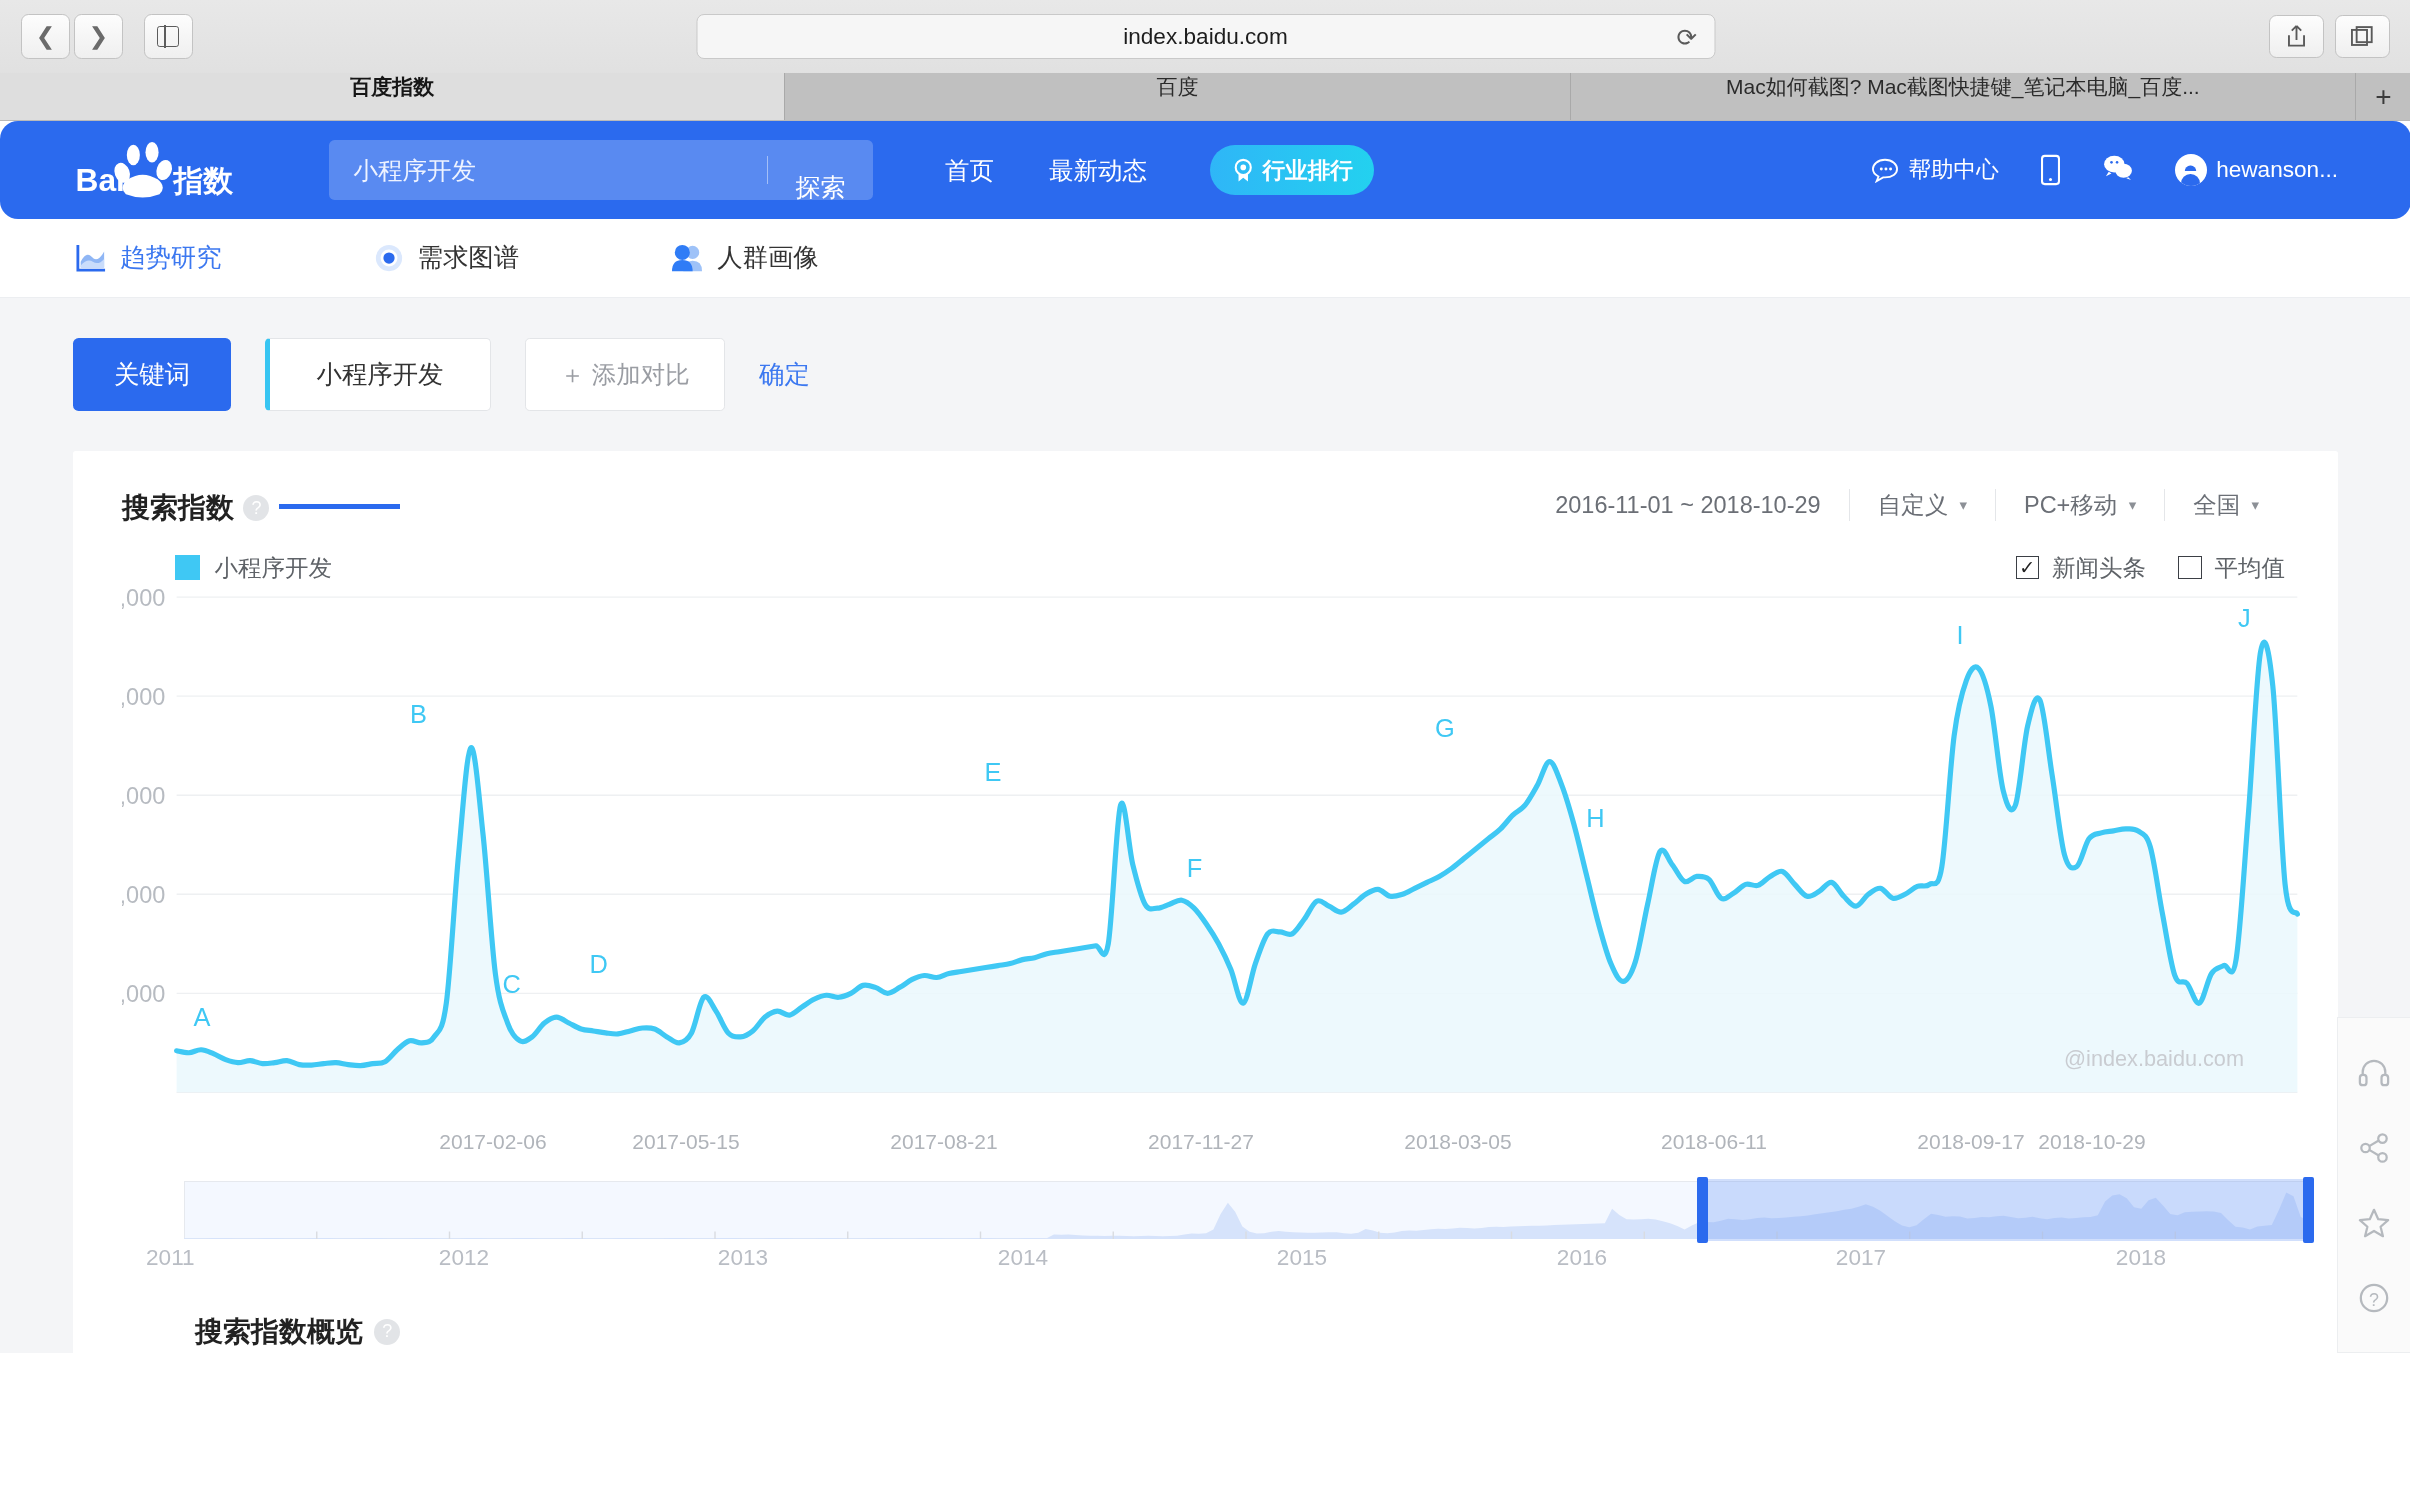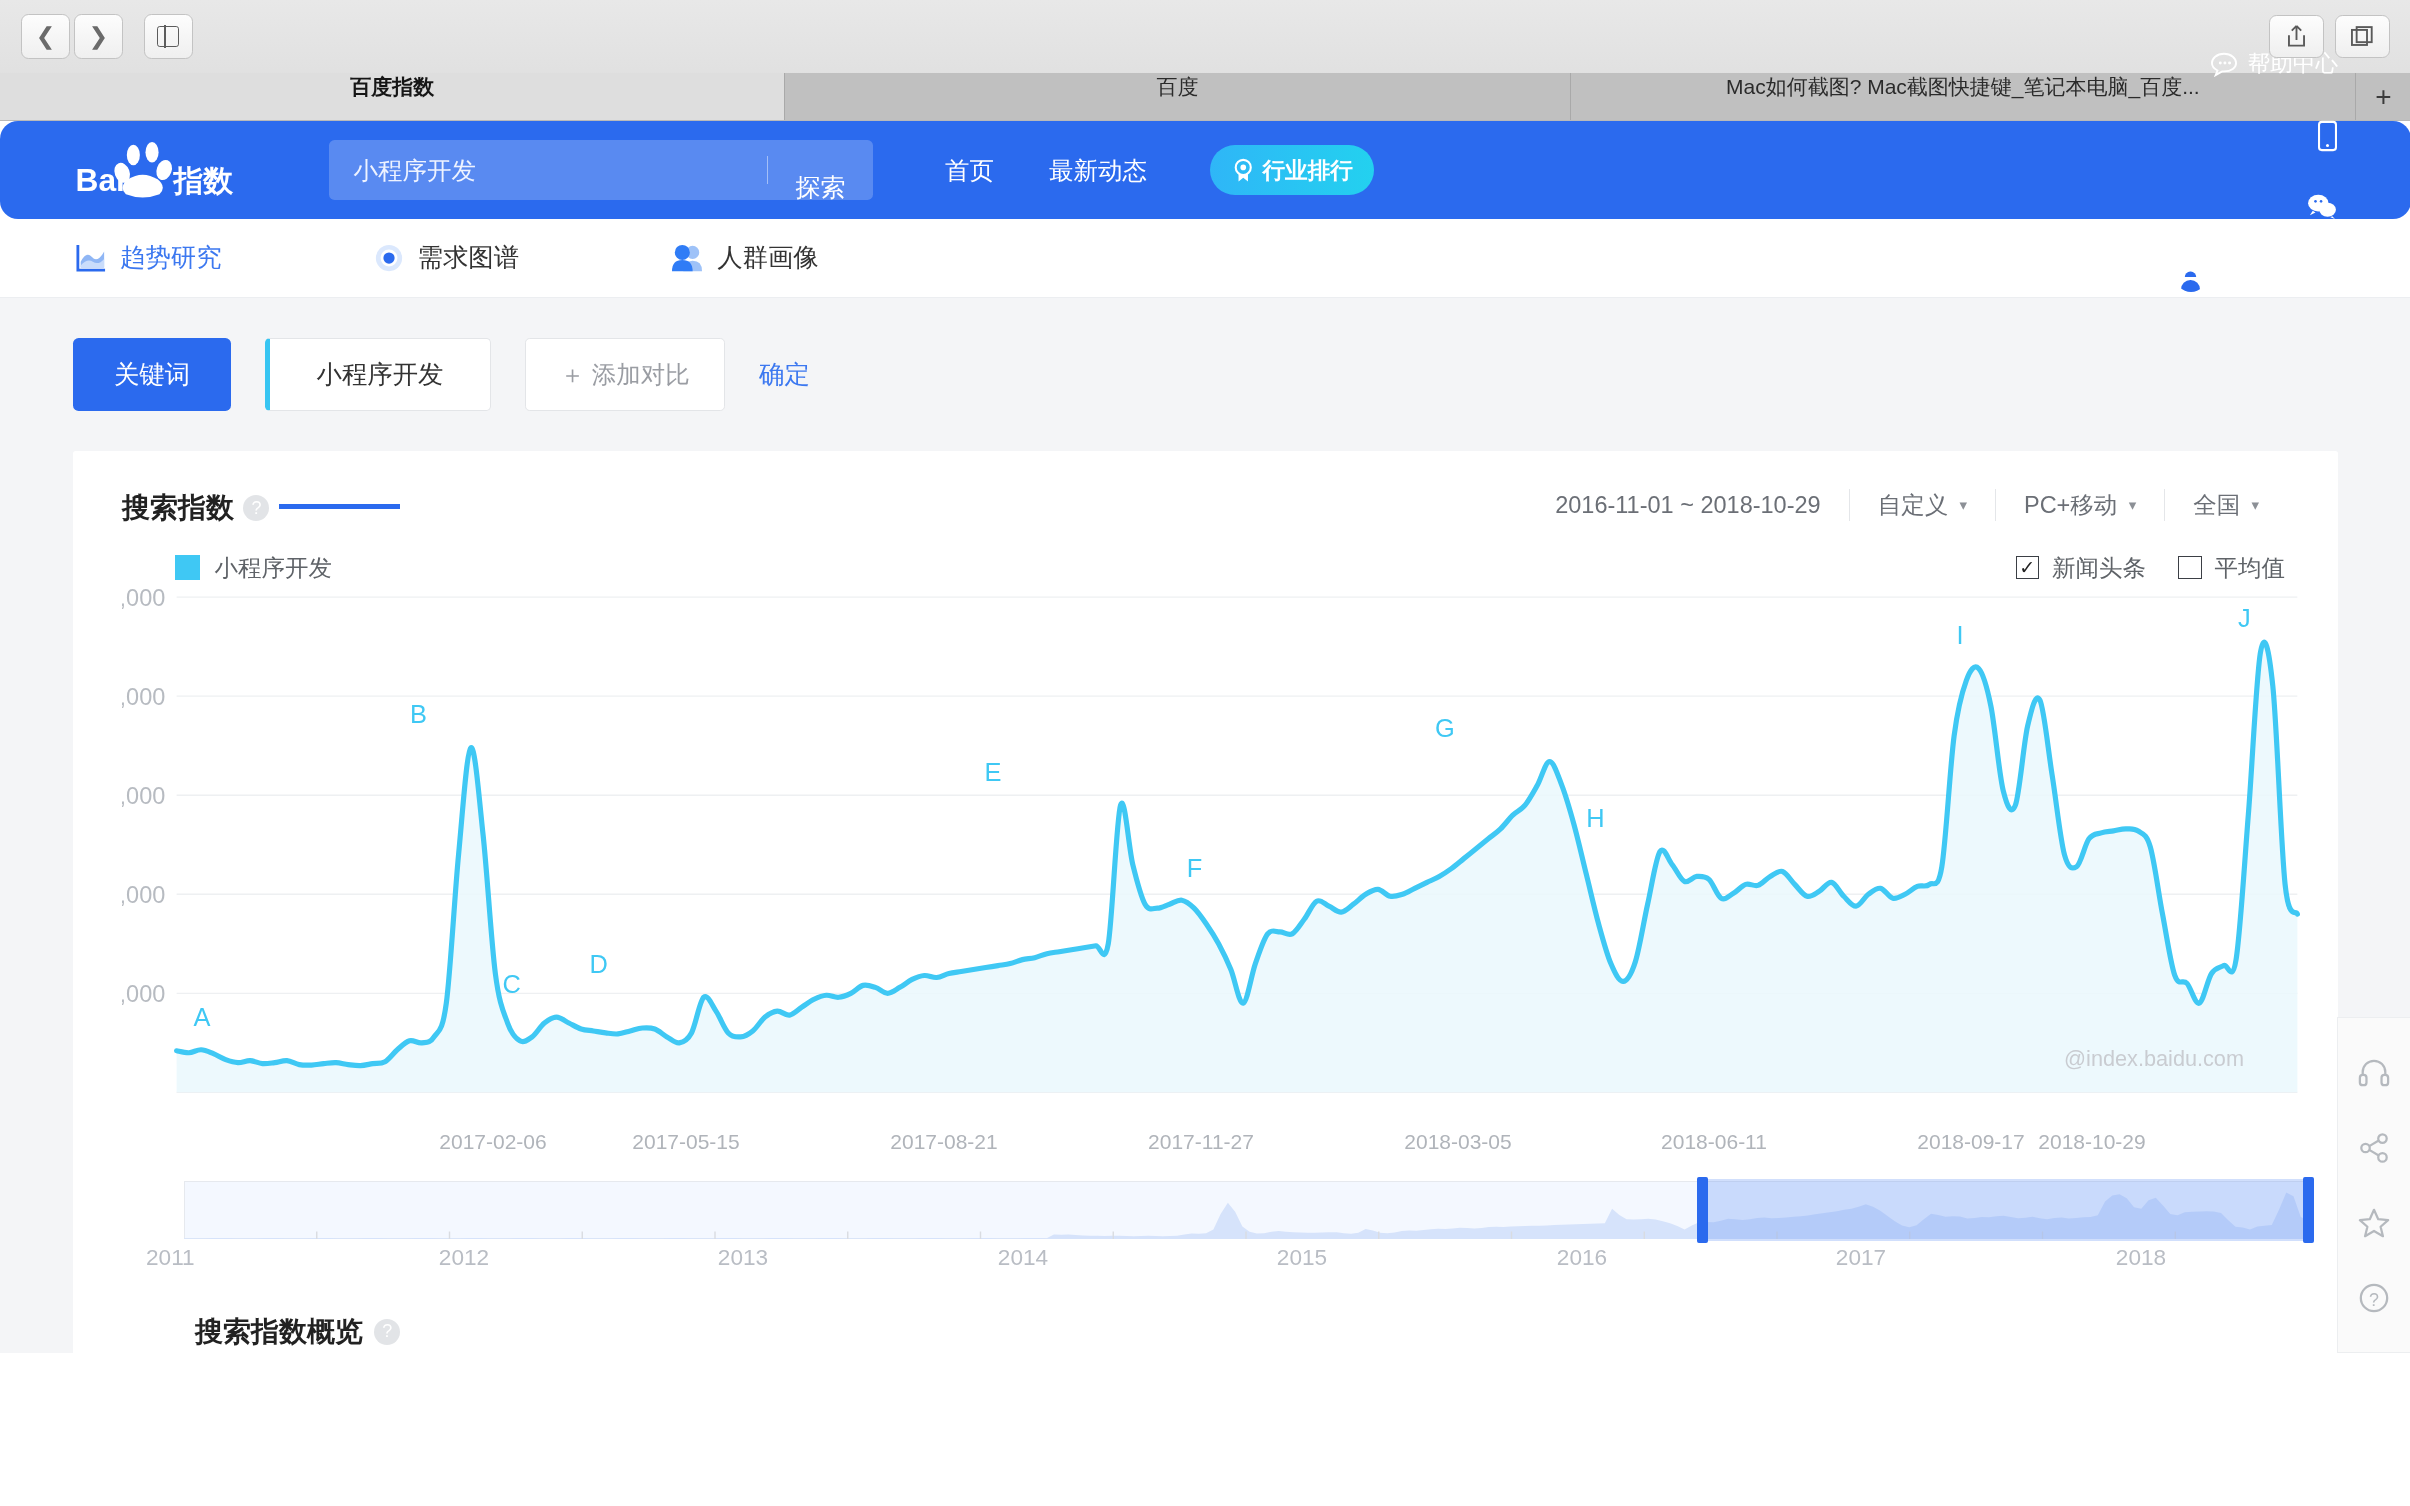--- a/index.html
+++ b/index.html
@@ -100,21 +100,21 @@
   .search-btn { width: 105px; text-align:center; font-size: 25px; color: #fff; margin-top: 34px; }
   .nav-links { display: flex; align-items: center; gap: 55px; margin-left: 72px; }
   .nav-link { font-size: 24.5px; color: #fff; }
   .rank-pill {
     display:flex; align-items:center; gap: 7.5px;
     background: linear-gradient(90deg,#2fb6f7,#23d1ef);
     border-radius: 26px; padding: 9.4px 21px;
     font-size: 22.6px; color:#fff; font-weight: bold;
     margin-left: 7.5px;
   }
-  .hdr-right { margin-left:auto; display:flex; align-items:flex-end; gap:41px; padding-right: 73px; flex-direction: column; }
+  .hdr-right { margin-left:auto; display:flex; align-items:flex-start; gap:41px; padding-right: 73px; }
   .hdr-item { display:flex; align-items:center; gap:9.4px; color:#fff; font-size: 22.6px; }
   .ic { display:inline-flex; align-items:center; justify-content:center; }
   .avatar-circle {
     width: 32px; height: 32px; border-radius: 50%;
     background:#fff; display:flex; align-items:flex-end; justify-content:center;
     overflow:hidden;
   }
   .avatar-circle::after {
     content:""; width:19px; height:13px; border-radius:9.4px 9.4px 0 0; background:#2b6aee;
     margin-bottom:-0.9px; box-shadow: 0 -12.2px 0 -3.8px #2b6aee;
@@ -224,20 +224,24 @@
 <body>
 
 <div class="browser-chrome">
   <div class="toolbar">
     <div class="nav-group">
       <div class="chrome-btn">❮</div>
       <div class="chrome-btn">❯</div>
       <div class="chrome-btn sep">
         <span class="sidebar-glyph"></span>
       </div>
+    </div>
+    <div class="addr-wrap">
+      <span class="addr-text">index.baidu.com</span>
+      <span class="reload-icon">⟳</span>
     </div>
     <div class="right-btns">
       <div class="sq-btn">
         <svg width="21" height="24.5" viewBox="0 0 22 26">
             <path d="M11 2 L11 17 M11 2 L6 7 M11 2 L16 7" stroke="#5a5a5a" stroke-width="2" fill="none"></path>
             <path d="M3 12 L3 23 L19 23 L19 12" stroke="#5a5a5a" stroke-width="2" fill="none"></path>
           </svg>
       </div>
       <div class="sq-btn">
         <svg width="22.6" height="21" viewBox="0 0 24 22">

